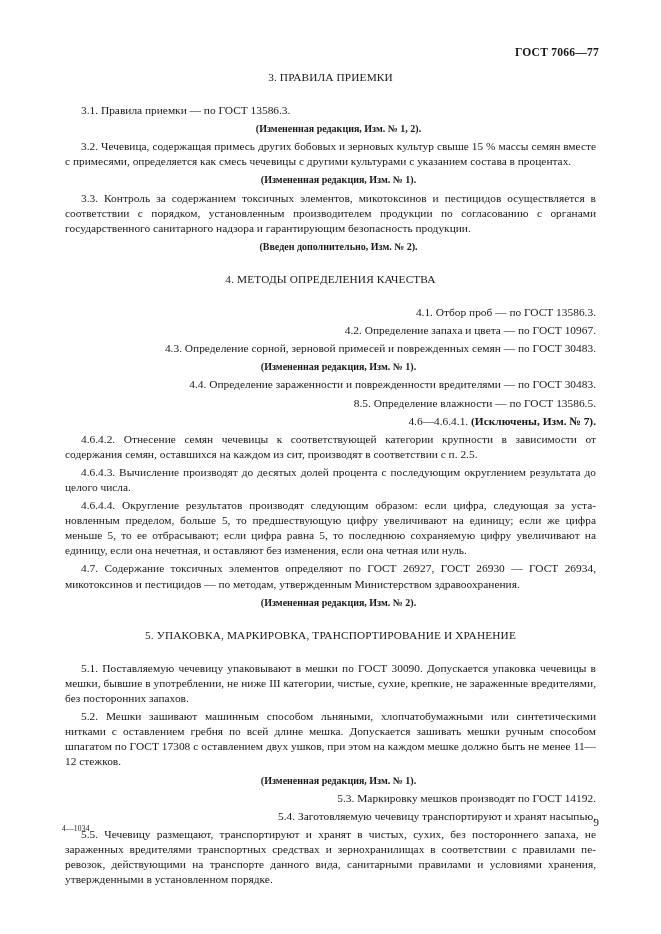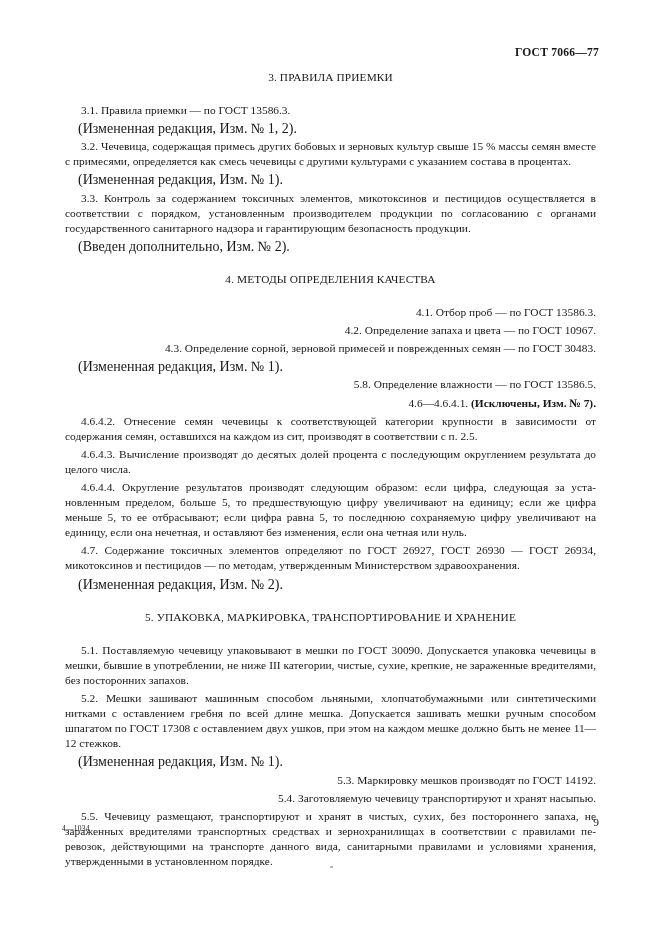--- a/index.html
+++ b/index.html
@@ -64,25 +64,25 @@
     font-size: 11.4px;
     line-height: 15.1px;
     text-align: justify;
     text-indent: 16px;
     hyphens: manual;
   }
   p.para.flush    { text-align: right; }
   p.bold-note {
     margin: 0;
     padding: 0;
-    font-size: 14px;
+    font-size: 10px;
     line-height: 15.1px;
-    font-weight: normal;
+    font-weight: bold;
     text-indent: 16px;
-    text-align: left;
+    text-align: center;
   }
   p.para b { font-weight: bold; }
 
   
   .signature {
     position: absolute;
     left: 62px;
     top: 824px;
     font-size: 7.6px;
     letter-spacing: 0.2px;
@@ -123,21 +123,22 @@
     <p class="bold-note">(Введен дополнительно, Изм. № 2).</p>
 
     <div class="sp-before-title"></div>
     <h2 class="section-title">4. МЕТОДЫ ОПРЕДЕЛЕНИЯ КАЧЕСТВА</h2>
     <div class="sp-after-title"></div>
 
     <p class="para flush">4.1. Отбор проб — по ГОСТ 13586.3.</p>
     <p class="para flush">4.2. Определение запаха и цвета — по ГОСТ 10967.</p>
     <p class="para flush">4.3. Определение сорной, зерновой примесей и поврежденных семян — по ГОСТ 30483.</p>
     <p class="bold-note">(Измененная редакция, Изм. № 1).</p>
-    <p class="para flush">5.8. Определение влажности — по ГОСТ 13586.5.</p>
+    <p class="para flush">4.4. Определение зараженности и поврежденности вредителями — по ГОСТ 30483.</p>
+    <p class="para flush">8.5. Определение влажности — по ГОСТ 13586.5.</p>
     <p class="para flush"><span>4.6—4.6.4.1. </span><b>(Исключены, Изм. № 7).</b></p>
     <p class="para">4.6.4.2. Отнесение семян чечевицы к соответствующей категории крупности в зависимости от содержания семян, оставшихся на каждом из сит, производят в соответствии с п. 2.5.</p>
     <p class="para">4.6.4.3. Вычисление производят до десятых долей процента с последующим округлением резуль­тата до целого числа.</p>
     <p class="para">4.6.4.4. Округление результатов производят следующим образом: если цифра, следующая за уста­новленным пределом, больше 5, то предшествующую цифру увеличивают на единицу; если же цифра меньше 5, то ее отбрасывают; если цифра равна 5, то последнюю сохраняемую цифру увеличивают на единицу, если она нечетная, и оставляют без изменения, если она четная или нуль.</p>
     <p class="para">4.7. Содержание токсичных элементов определяют по ГОСТ 26927, ГОСТ 26930 — ГОСТ 26934, микотоксинов и пестицидов — по методам, утвержденным Министерством здравоохранения.</p>
     <p class="bold-note">(Измененная редакция, Изм. № 2).</p>
 
     <div class="sp-before-title"></div>
     <h2 class="section-title">5. УПАКОВКА, МАРКИРОВКА, ТРАНСПОРТИРОВАНИЕ И ХРАНЕНИЕ</h2>
     <div class="sp-after-title"></div>

